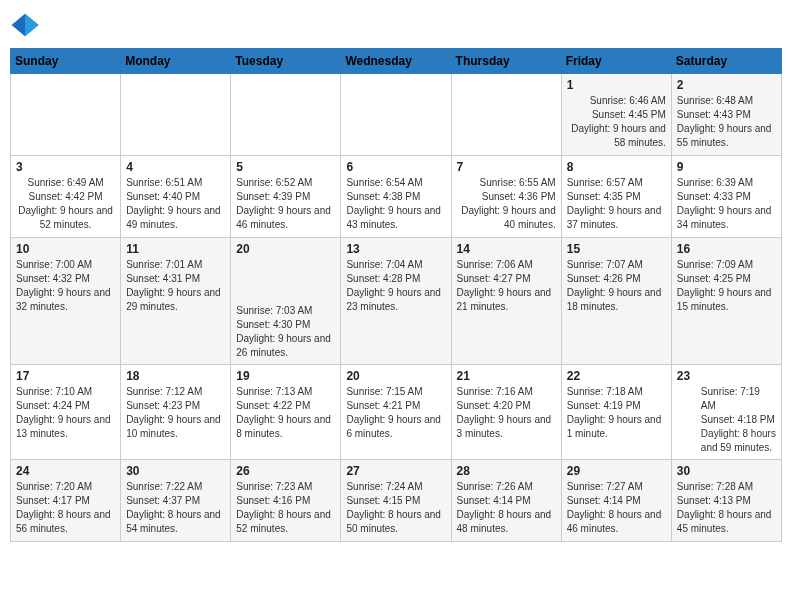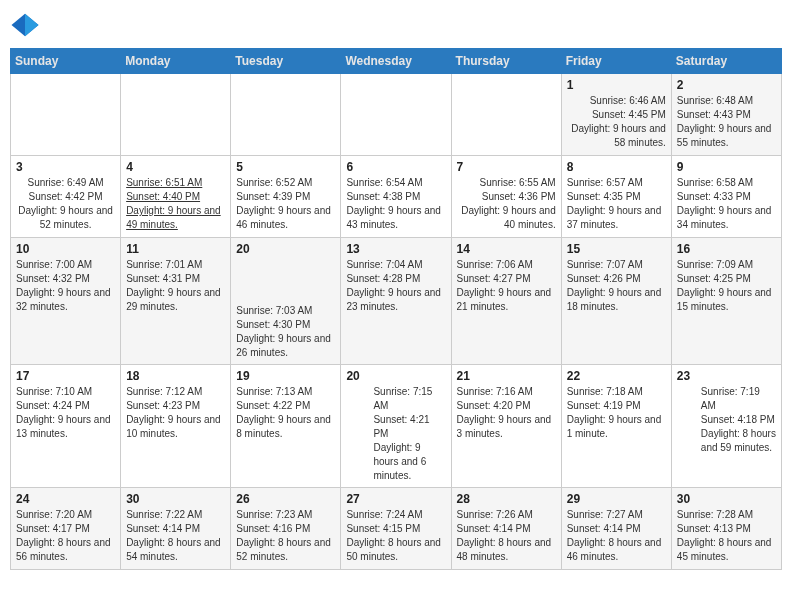--- a/index.html
+++ b/index.html
@@ -44,21 +44,21 @@
       font-size: 14px;
       color: #444;
     }
     table {
       width: 100%;
       border-collapse: collapse;
       table-layout: fixed;
     }
     thead th {
       background-color: #2a7abf;
-      color: #e5e5e5;
+      color: #000000;
       font-size: 12px;
       font-weight: bold;
       padding: 5px 4px;
       text-align: left;
       border: 1px solid #2a7abf;
     }
     tbody td {
       vertical-align: top;
       border: 1px solid #ccc;
       padding: 4px 5px;
@@ -140,21 +140,21 @@
       </tr>
       <tr>
         <td>
           <span class="day-number">3</span>
           <div class="cell-info" style="white-space: pre-line; text-align: center;">Sunrise: 6:49 AM
 Sunset: 4:42 PM
 Daylight: 9 hours and 52 minutes.</div>
         </td>
         <td>
           <span class="day-number">4</span>
-          <div class="cell-info" style="white-space: pre-line; text-decoration: underline;">Sunrise: 6:51 AM
+          <div class="cell-info" style="white-space: pre-line;">Sunrise: 6:51 AM
 Sunset: 4:40 PM
 Daylight: 9 hours and 49 minutes.</div>
         </td>
         <td>
           <span class="day-number">5</span>
           <div class="cell-info" style="white-space: pre-line;">Sunrise: 6:52 AM
 Sunset: 4:39 PM
 Daylight: 9 hours and 46 minutes.</div>
         </td>
         <td>
@@ -170,21 +170,21 @@
 Daylight: 9 hours and 40 minutes.</div>
         </td>
         <td>
           <span class="day-number">8</span>
           <div class="cell-info" style="white-space: pre-line;">Sunrise: 6:57 AM
 Sunset: 4:35 PM
 Daylight: 9 hours and 37 minutes.</div>
         </td>
         <td>
           <span class="day-number">9</span>
-          <div class="cell-info" style="white-space: pre-line;">Sunrise: 6:58 AM
+          <div class="cell-info" style="white-space: pre-line;">Sunrise: 6:39 AM
 Sunset: 4:33 PM
 Daylight: 9 hours and 34 minutes.</div>
         </td>
       </tr>
       <tr>
         <td>
           <span class="day-number">10</span>
           <div class="cell-info" style="white-space: pre-line;">Sunrise: 7:00 AM
 Sunset: 4:32 PM
 Daylight: 9 hours and 32 minutes.</div>
@@ -240,21 +240,21 @@
 Daylight: 9 hours and 10 minutes.</div>
         </td>
         <td>
           <span class="day-number">19</span>
           <div class="cell-info" style="white-space: pre-line;">Sunrise: 7:13 AM
 Sunset: 4:22 PM
 Daylight: 9 hours and 8 minutes.</div>
         </td>
         <td>
           <span class="day-number">20</span>
-          <div class="cell-info" style="white-space: pre-line; margin-left: 27px;">Sunrise: 7:15 AM
+          <div class="cell-info" style="white-space: pre-line;">Sunrise: 7:15 AM
 Sunset: 4:21 PM
 Daylight: 9 hours and 6 minutes.</div>
         </td>
         <td>
           <span class="day-number">21</span>
           <div class="cell-info" style="white-space: pre-line;">Sunrise: 7:16 AM
 Sunset: 4:20 PM
 Daylight: 9 hours and 3 minutes.</div>
         </td>
         <td>
@@ -273,21 +273,21 @@
       <tr>
         <td>
           <span class="day-number">24</span>
           <div class="cell-info" style="white-space: pre-line;">Sunrise: 7:20 AM
 Sunset: 4:17 PM
 Daylight: 8 hours and 56 minutes.</div>
         </td>
         <td>
           <span class="day-number">30</span>
           <div class="cell-info" style="white-space: pre-line;">Sunrise: 7:22 AM
-Sunset: 4:14 PM
+Sunset: 4:37 PM
 Daylight: 8 hours and 54 minutes.</div>
         </td>
         <td>
           <span class="day-number">26</span>
           <div class="cell-info" style="white-space: pre-line;">Sunrise: 7:23 AM
 Sunset: 4:16 PM
 Daylight: 8 hours and 52 minutes.</div>
         </td>
         <td>
           <span class="day-number">27</span>

